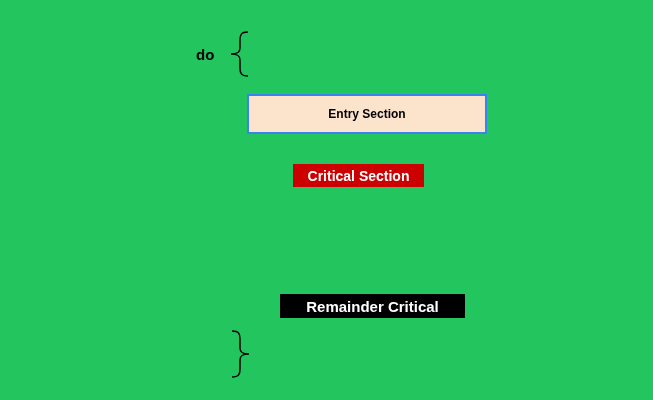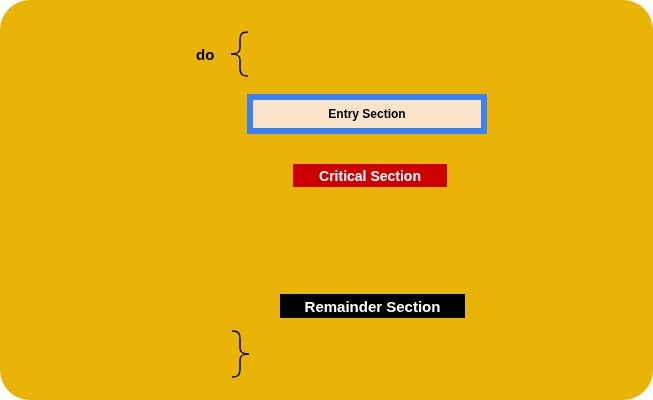--- a/index.html
+++ b/index.html
@@ -5,23 +5,22 @@
   html, body {
     margin: 0;
     padding: 0;
     background: #ffffff;
     font-family: "Liberation Sans", sans-serif;
   }
   .canvas {
     position: relative;
     width: 653px;
     height: 400px;
-    background: #eab308;
+    background: #22c55e;
     overflow: hidden;
-    border-radius: 30px;
   }
   .label {
     position: absolute;
     color: #000000;
     font-weight: bold;
     white-space: nowrap;
   }
   .do-label {
     left: 196px;
     top: 46px;
@@ -54,30 +53,30 @@
     align-items: center;
     justify-content: center;
     font-weight: bold;
     text-align: center;
   }
   .section-box {
     left: 247px;
     width: 240px;
     height: 40px;
     background: #fce3cc;
-    border: 6px solid #3b82f6;
+    border: 2px solid #3b82f6;
     color: #000000;
     font-size: 12px;
   }
   .entry-box { top: 94px; }
   .exit-box  { top: 224px; height: 39px; }
   .critical-bar {
     left: 293px;
     top: 164px;
-    width: 154px;
+    width: 131px;
     height: 23px;
     background: #cc0000;
     color: #ffffff;
     font-size: 14px;
   }
   .remainder-bar {
     left: 280px;
     top: 294px;
     width: 185px;
     height: 24px;
@@ -95,20 +94,20 @@
 
   <svg class="brace brace-open" viewBox="0 0 22 46">
     <path d="M20,1 C13,1 12,4 12,9 L12,17 C12,21 10,23 3,23 C10,23 12,25 12,29 L12,37 C12,42 13,45 20,45" fill="none" stroke="#000000" stroke-width="1.5"></path>
   </svg>
 
   <div class="box section-box entry-box">Entry Section</div>
 
   <div class="box critical-bar">Critical Section</div>
 
 
-  <div class="box remainder-bar">Remainder Section</div>
+  <div class="box remainder-bar">Remainder Critical</div>
 
   <svg class="brace brace-close" viewBox="0 0 22 48">
     <path d="M2,1 C9,1 10,4 10,9 L10,18 C10,22 12,24 19,24 C12,24 10,26 10,30 L10,39 C10,44 9,47 2,47" fill="none" stroke="#000000" stroke-width="1.5"></path>
   </svg>
 
 
 </div>
 
 </body></html>

